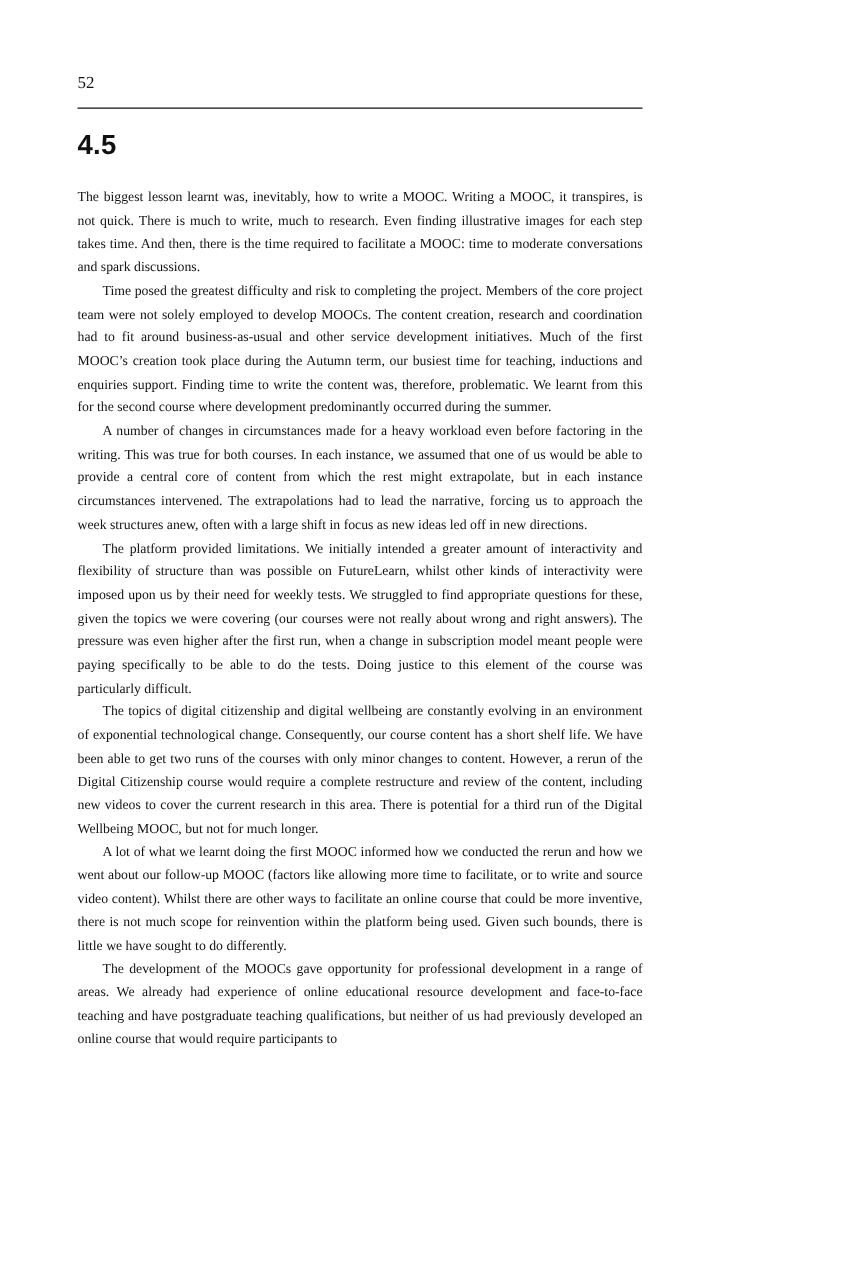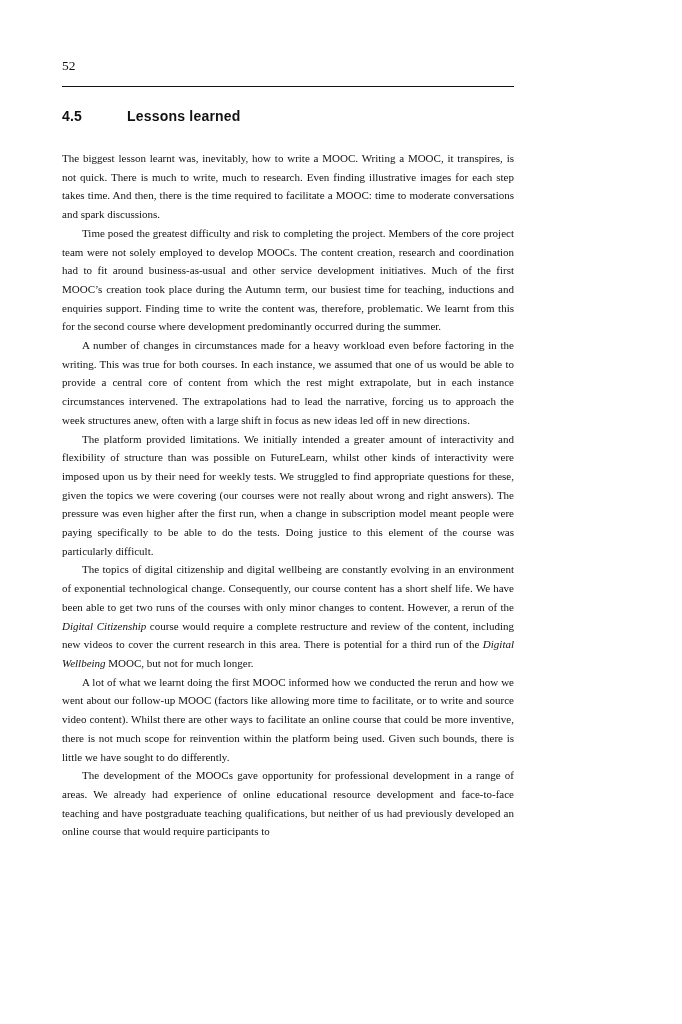--- a/index.html
+++ b/index.html
@@ -31,59 +31,56 @@
     font-size: 13.5px;
     line-height: 16px;
     padding-bottom: 12px;
   }
   .rule {
     border-bottom: 1.6px solid var(--rule-color);
   }
   .section-heading {
     font-family: "Liberation Sans", sans-serif;
     font-weight: bold;
-    font-size: 14px;
+    font-size: 22px;
     line-height: 24px;
     letter-spacing: 0.2px;
     margin: 17px 0 0 0;
     display: flex;
-    gap: 21px;
   }
   .section-heading .sec-num {
     margin-right: 24px;
   }
   .body-text {
     margin-top: 21px;
     font-size: 11px;
     line-height: 18.7px;
     text-align: justify;
     hyphens: auto;
     -webkit-hyphens: auto;
   }
   .body-text p {
     margin: 0;
   }
   .body-text p.indent {
     text-indent: 20px;
   }
   .italic {
-    font-style: italic;
   }
 </style>
 </head>
 <body>
 
 <div class="page">
   <header class="running-head">
     <span>52</span>
   </header>
   <div class="rule"></div>
   <h1 class="section-heading">
     <span class="sec-num">4.5</span>
-    <span class="sec-title">Lessons learned</span>
   </h1>
   <main class="body-text">
       <p><span>The biggest lesson learnt was, inevitably, how to write a MOOC. Writing a MOOC, it transpires, is not quick. There is much to write, much to research. Even finding illustrative images for each step takes time. And then, there is the time required to facilitate a MOOC: time to moderate conversations and spark discussions.</span></p>
       <p class="indent"><span>Time posed the greatest difficulty and risk to completing the project. Members of the core project team were not solely employed to develop MOOCs. The content creation, research and coordination had to fit around business-as-usual and other service development initiatives. Much of the first MOOC’s creation took place during the Autumn term, our busiest time for teaching, inductions and enquiries support. Finding time to write the content was, therefore, problematic. We learnt from this for the second course where development predominantly occurred during the summer.</span></p>
       <p class="indent"><span>A number of changes in circumstances made for a heavy workload even before factoring in the writing. This was true for both courses. In each instance, we assumed that one of us would be able to provide a central core of content from which the rest might extrapolate, but in each instance circumstances intervened. The extrapolations had to lead the narrative, forcing us to approach the week structures anew, often with a large shift in focus as new ideas led off in new directions.</span></p>
       <p class="indent"><span>The platform provided limitations. We initially intended a greater amount of interactivity and flexibility of structure than was possible on FutureLearn, whilst other kinds of interactivity were imposed upon us by their need for weekly tests. We struggled to find appropriate questions for these, given the topics we were covering (our courses were not really about wrong and right answers). The pressure was even higher after the first run, when a change in subscription model meant people were paying specifically to be able to do the tests. Doing justice to this element of the course was particularly difficult.</span></p>
       <p class="indent"><span>The topics of digital citizenship and digital wellbeing are constantly evolving in an environment of exponential technological change. Consequently, our course content has a short shelf life. We have been able to get two runs of the courses with only minor changes to content. However, a rerun of the </span><span class="italic">Digital Citizenship</span><span> course would require a complete restructure and review of the content, including new videos to cover the current research in this area. There is potential for a third run of the </span><span class="italic">Digital Wellbeing</span><span> MOOC, but not for much longer.</span></p>
       <p class="indent"><span>A lot of what we learnt doing the first MOOC informed how we conducted the rerun and how we went about our follow-up MOOC (factors like allowing more time to facilitate, or to write and source video content). Whilst there are other ways to facilitate an online course that could be more inventive, there is not much scope for reinvention within the platform being used. Given such bounds, there is little we have sought to do differently.</span></p>
       <p class="indent"><span>The development of the MOOCs gave opportunity for professional development in a range of areas. We already had experience of online educational resource development and face-to-face teaching and have postgraduate teaching qualifications, but neither of us had previously developed an online course that would require participants to</span></p>
     </main>

